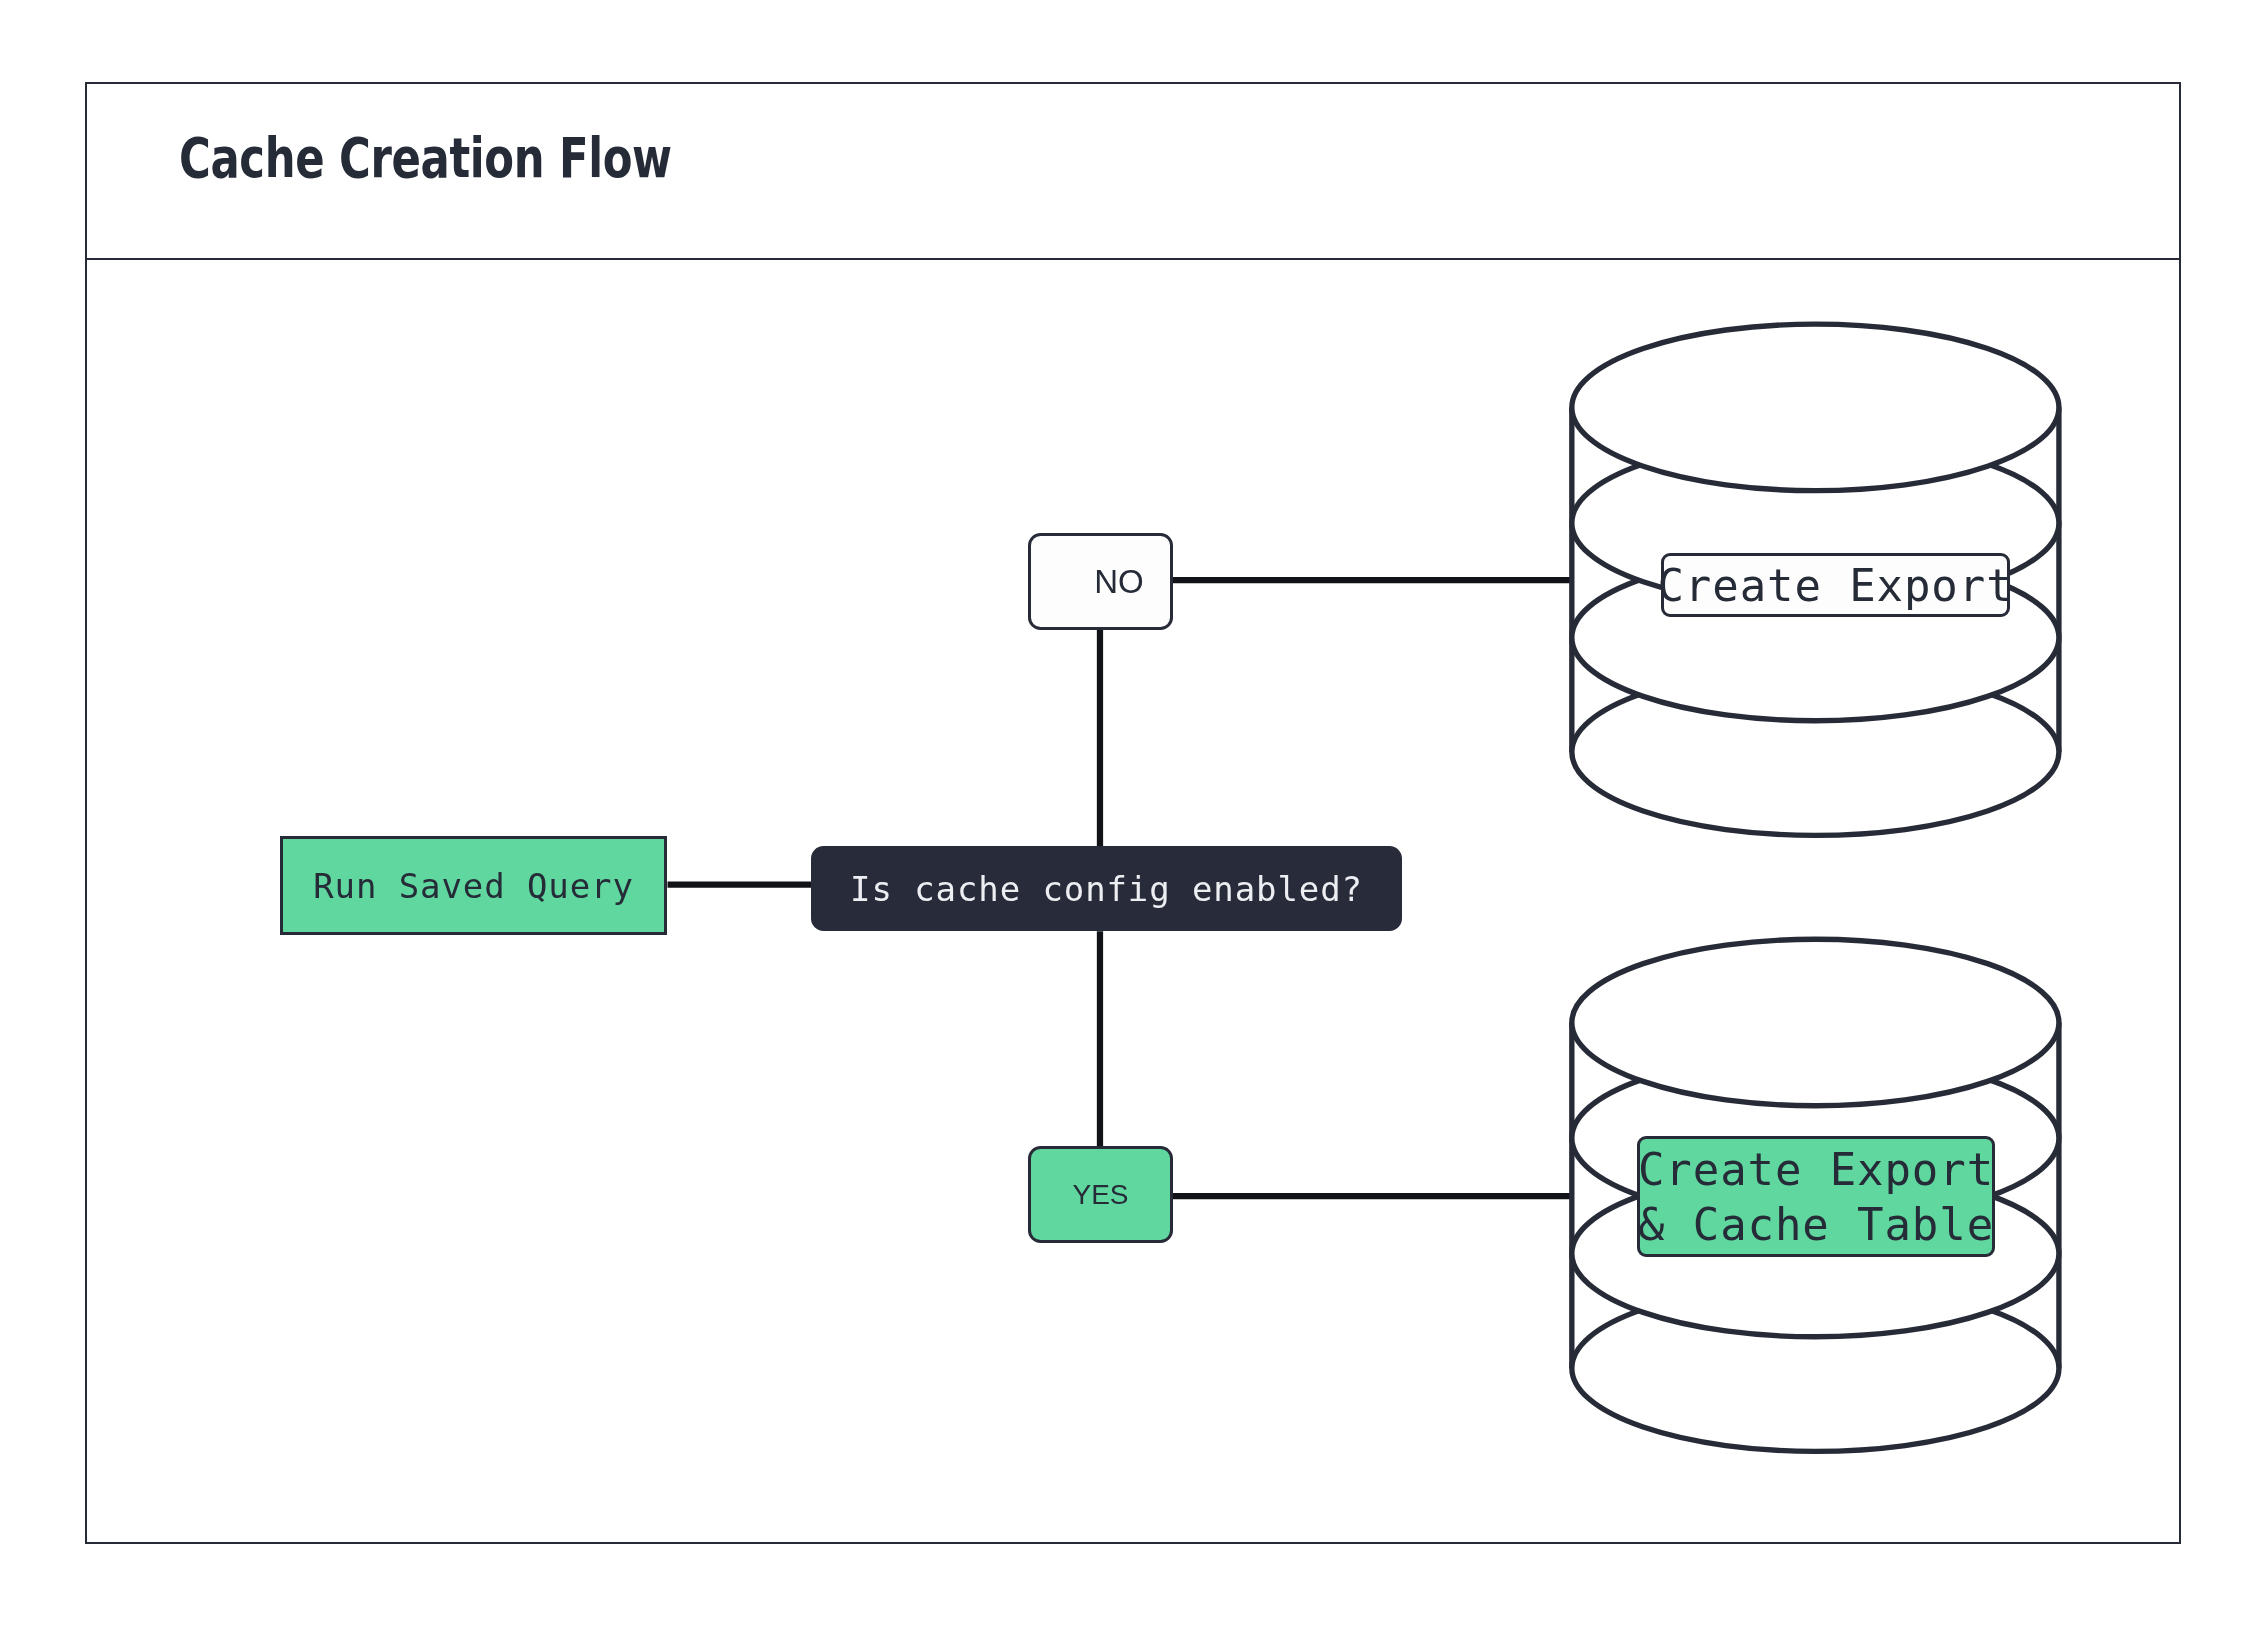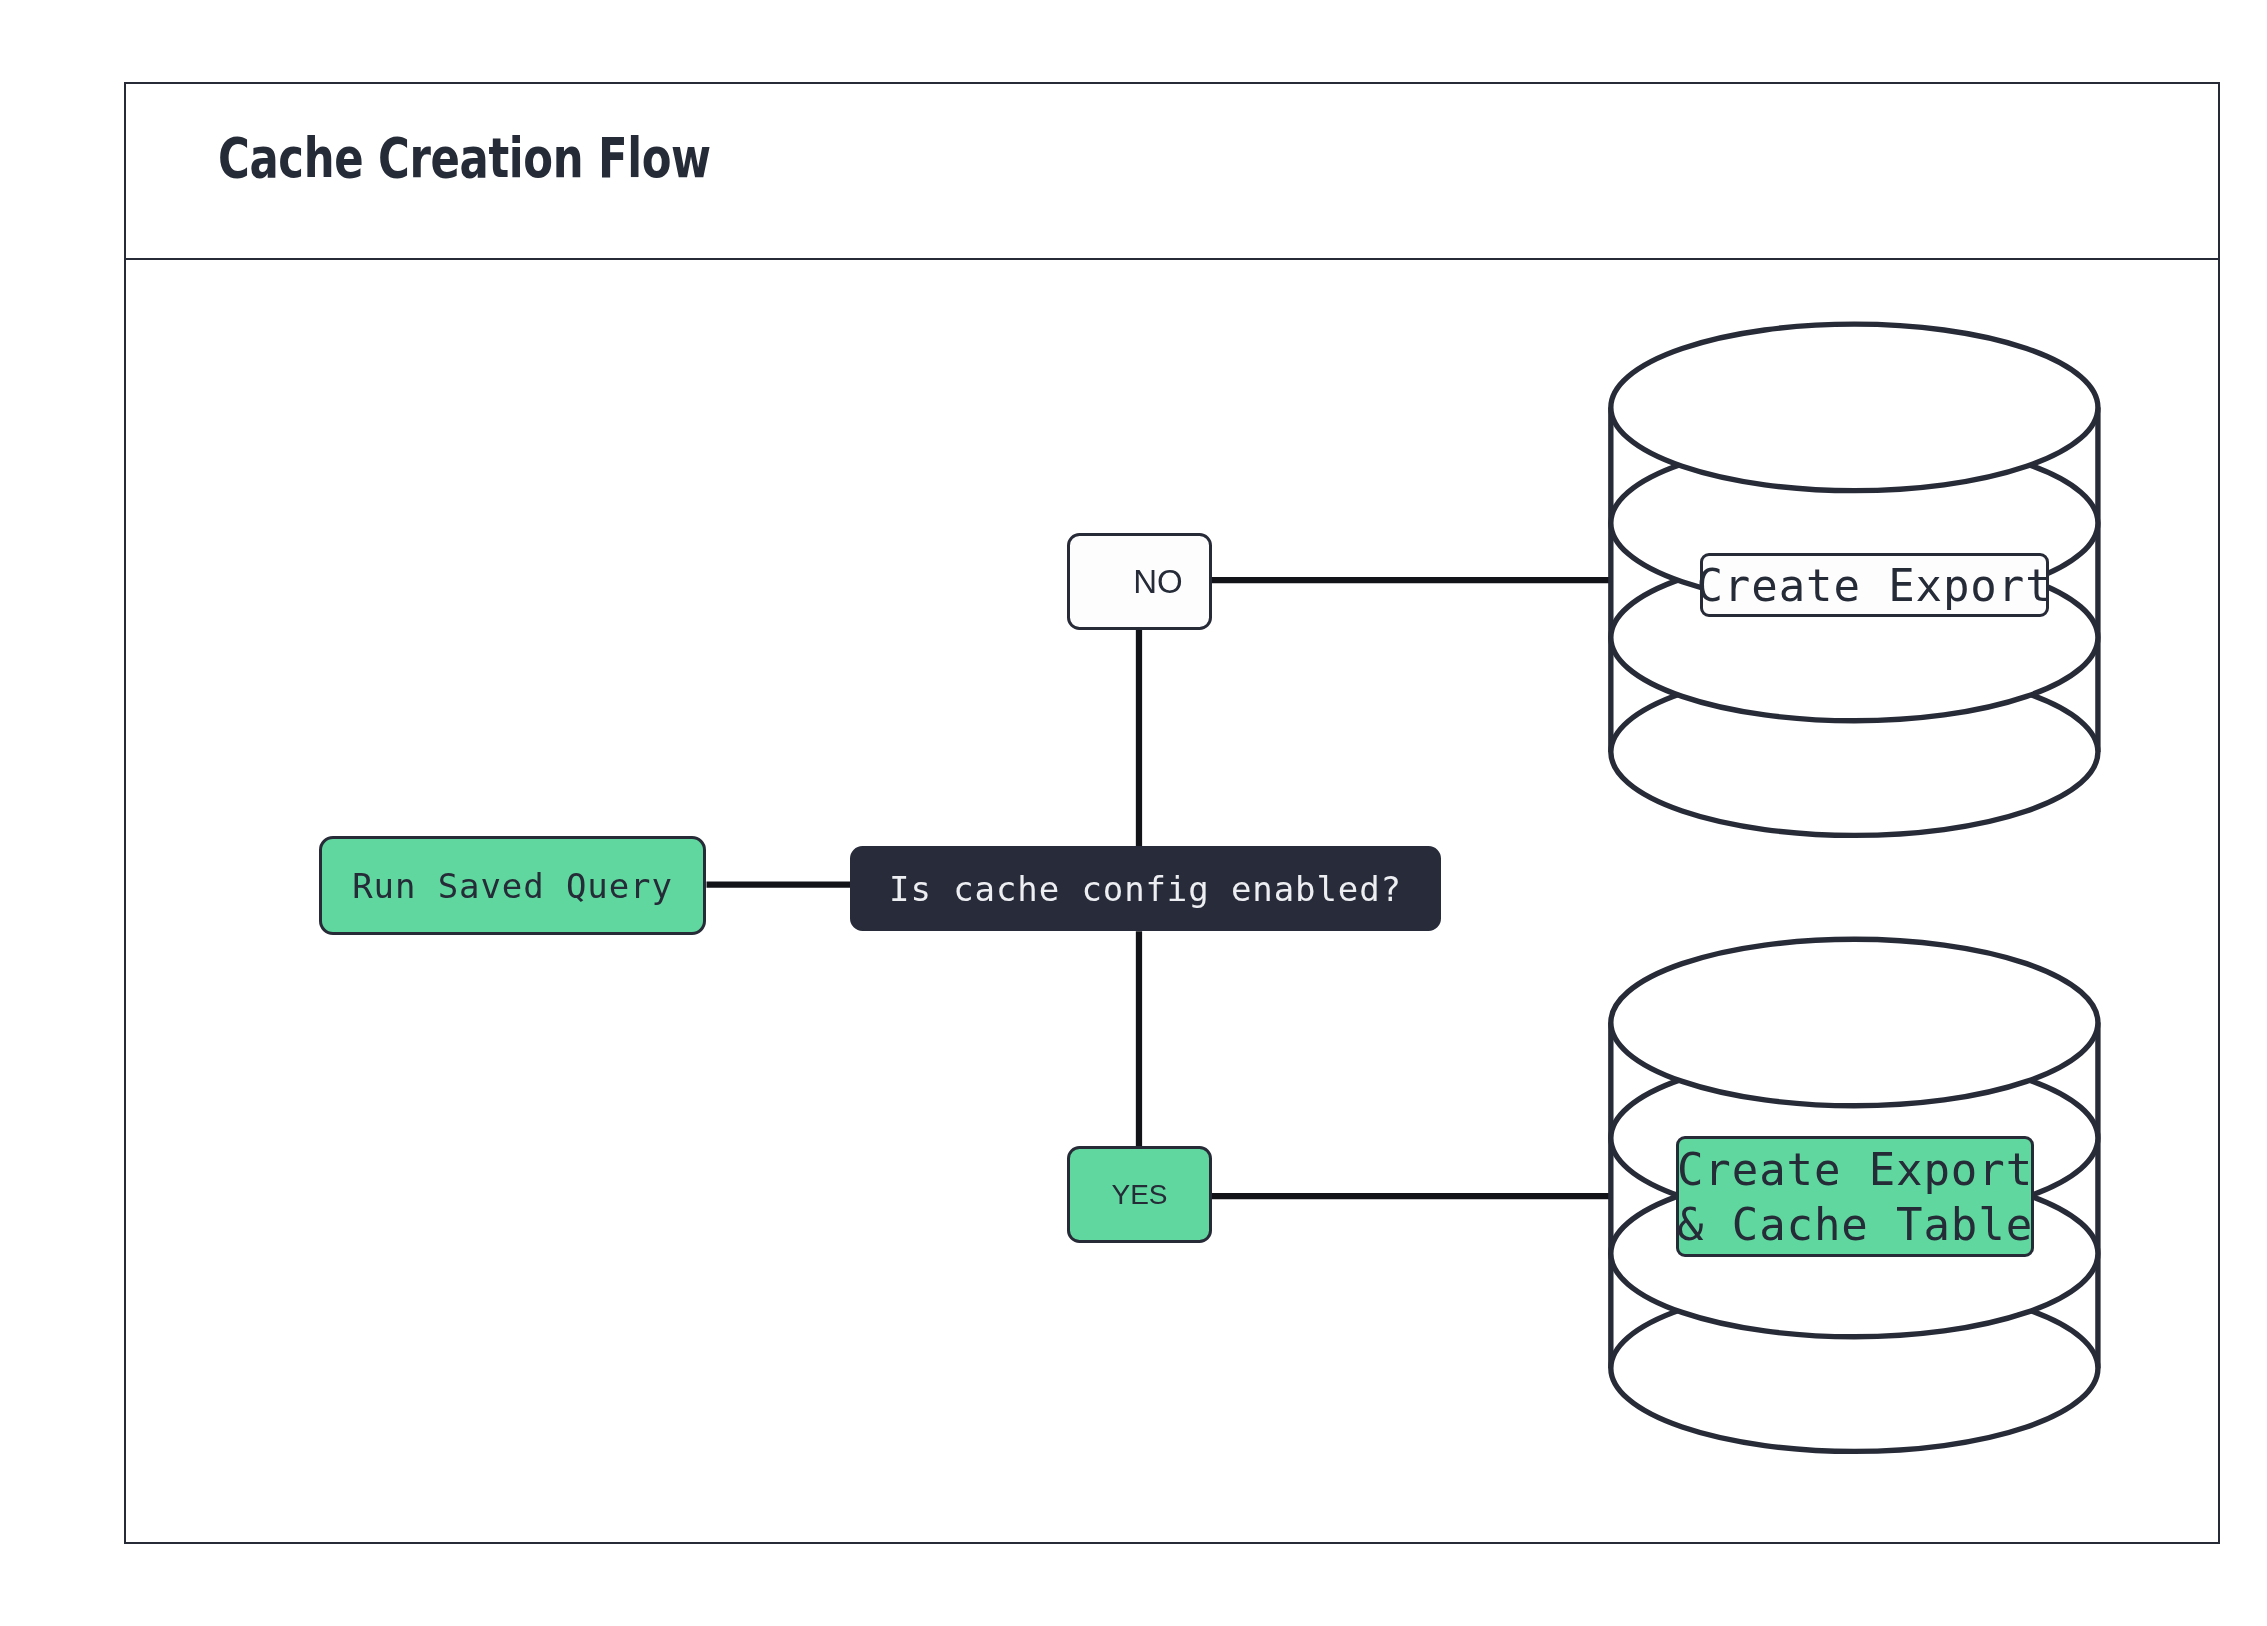--- a/index.html
+++ b/index.html
@@ -11,21 +11,20 @@
     width: 2268px;
     height: 1626px;
     font-family: "Liberation Sans", sans-serif;
     overflow: hidden;
   }
   #canvas {
     position: relative;
     width: 2163px;
     height: 1626px;
     background: #ffffff;
-    margin-left: 39px;
   }
 
   
   .frame {
     position: absolute;
     left: 85px;
     top: 82px;
     width: 2096px;
     height: 1462px;
     border: 2.7px solid #272b38;
@@ -70,21 +69,21 @@
   .node {
     position: absolute;
     box-sizing: border-box;
     display: flex;
     align-items: center;
     justify-content: center;
     text-align: center;
     font-family: "DejaVu Sans Mono", monospace;
     white-space: pre;
     border: 3.6px solid #272b38;
-    border-radius: 14px;
+    border-radius: 0;
   }
   .node-green {
     background: #5fd79e;
     color: #262b38;
   }
   .node-dark {
     background: #282c3a;
     color: #edeef2;
     border-color: #282c3a;
     border-radius: 12.5px;

